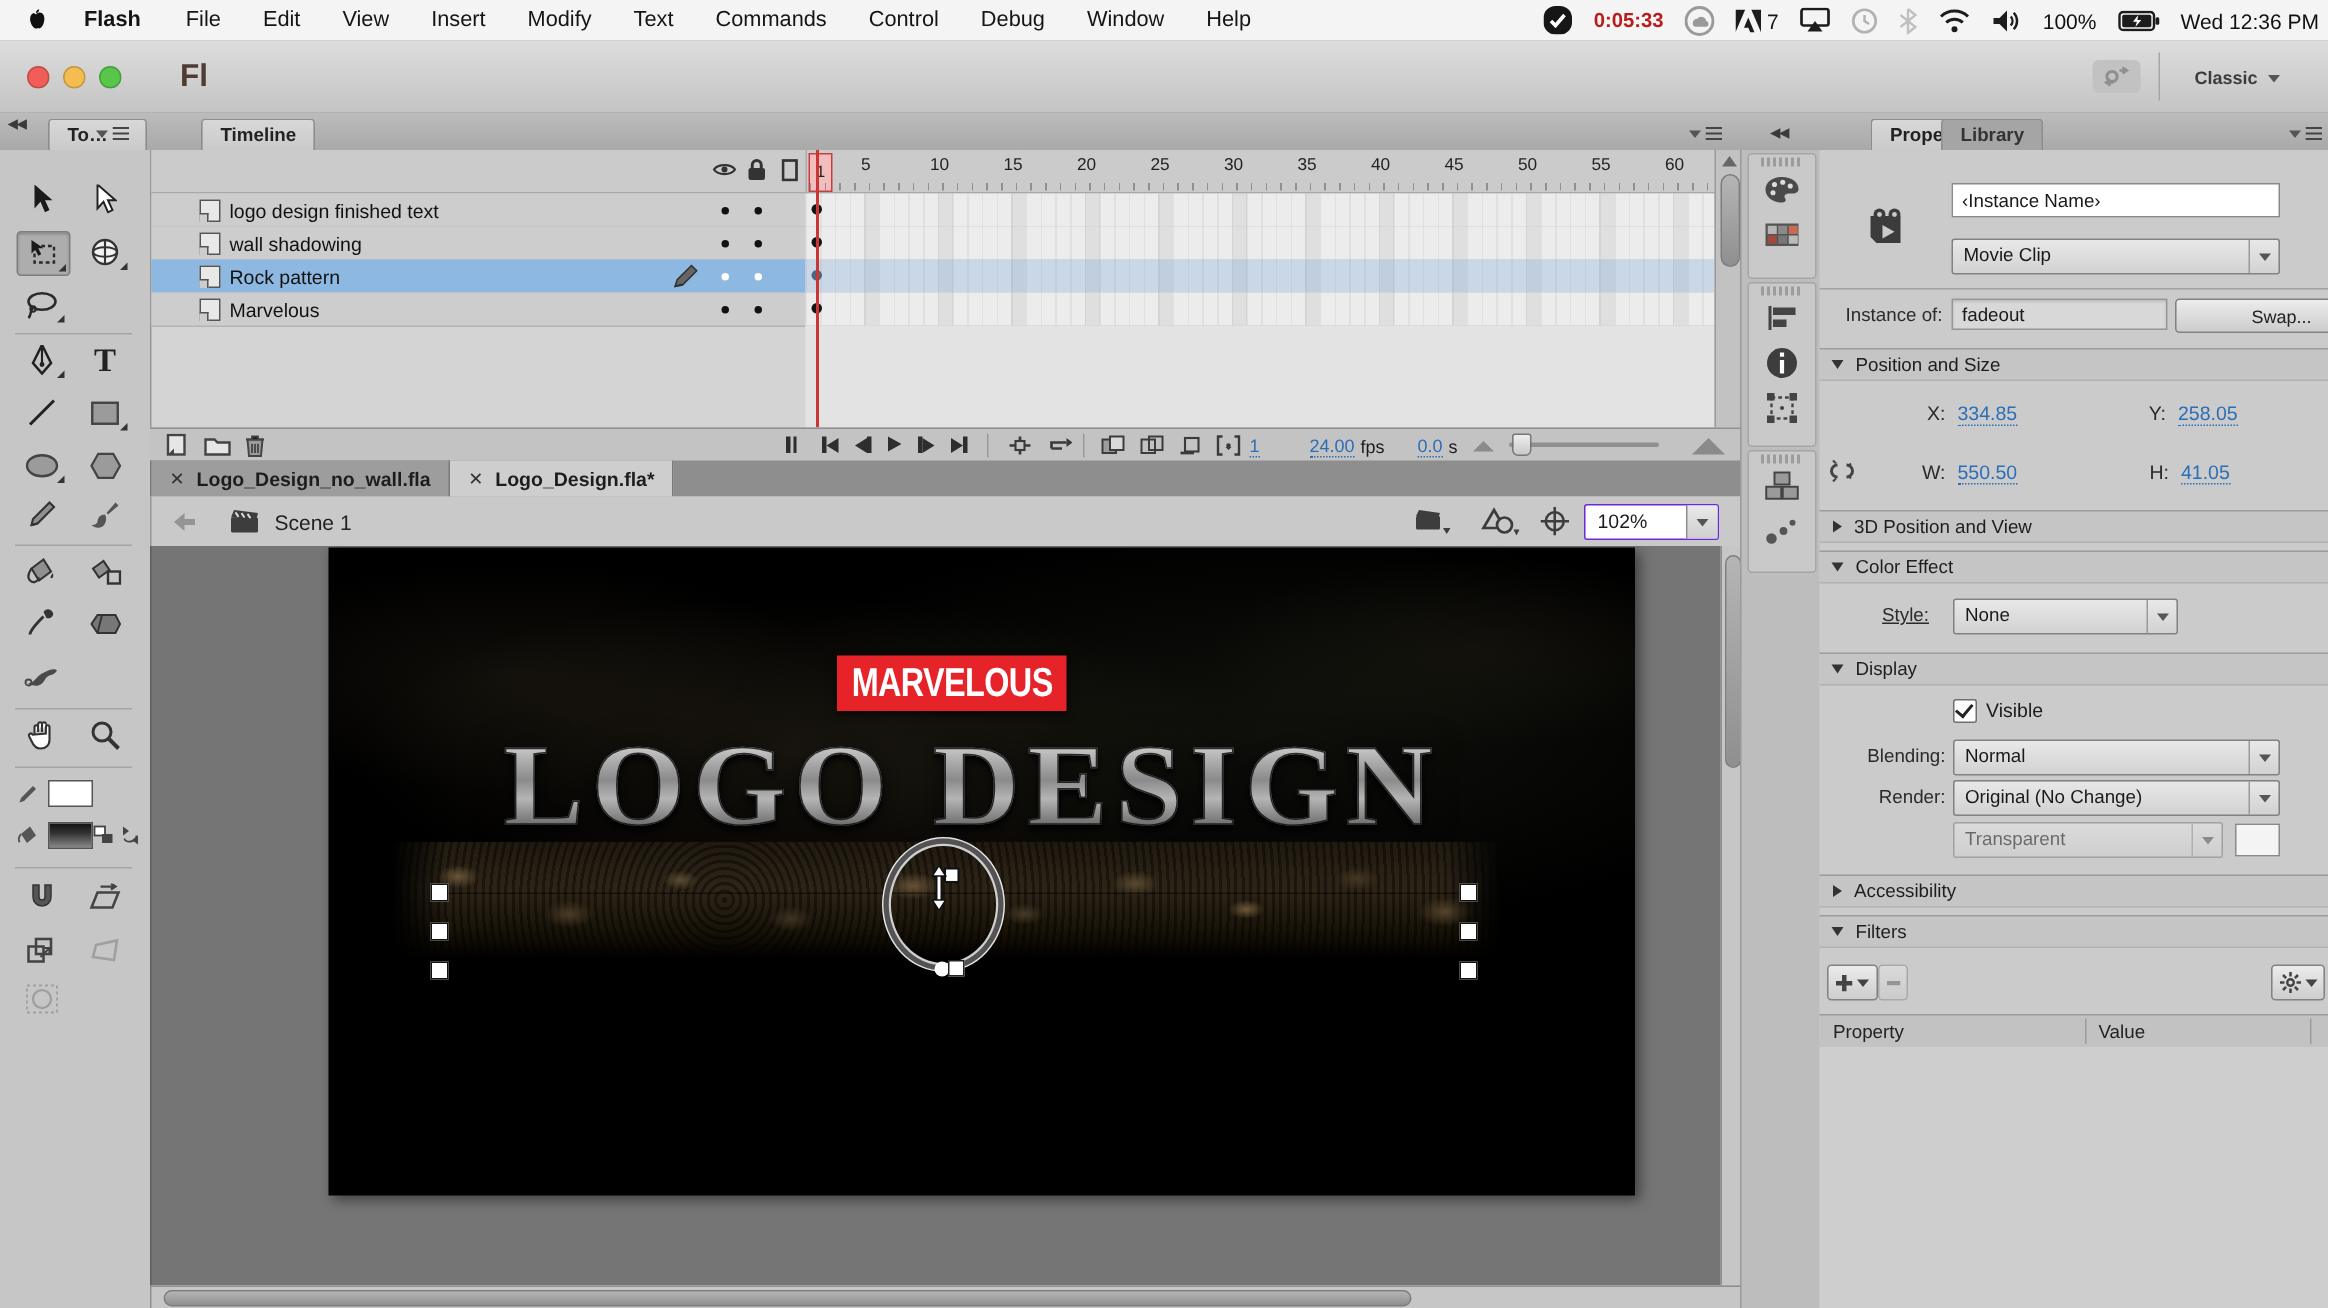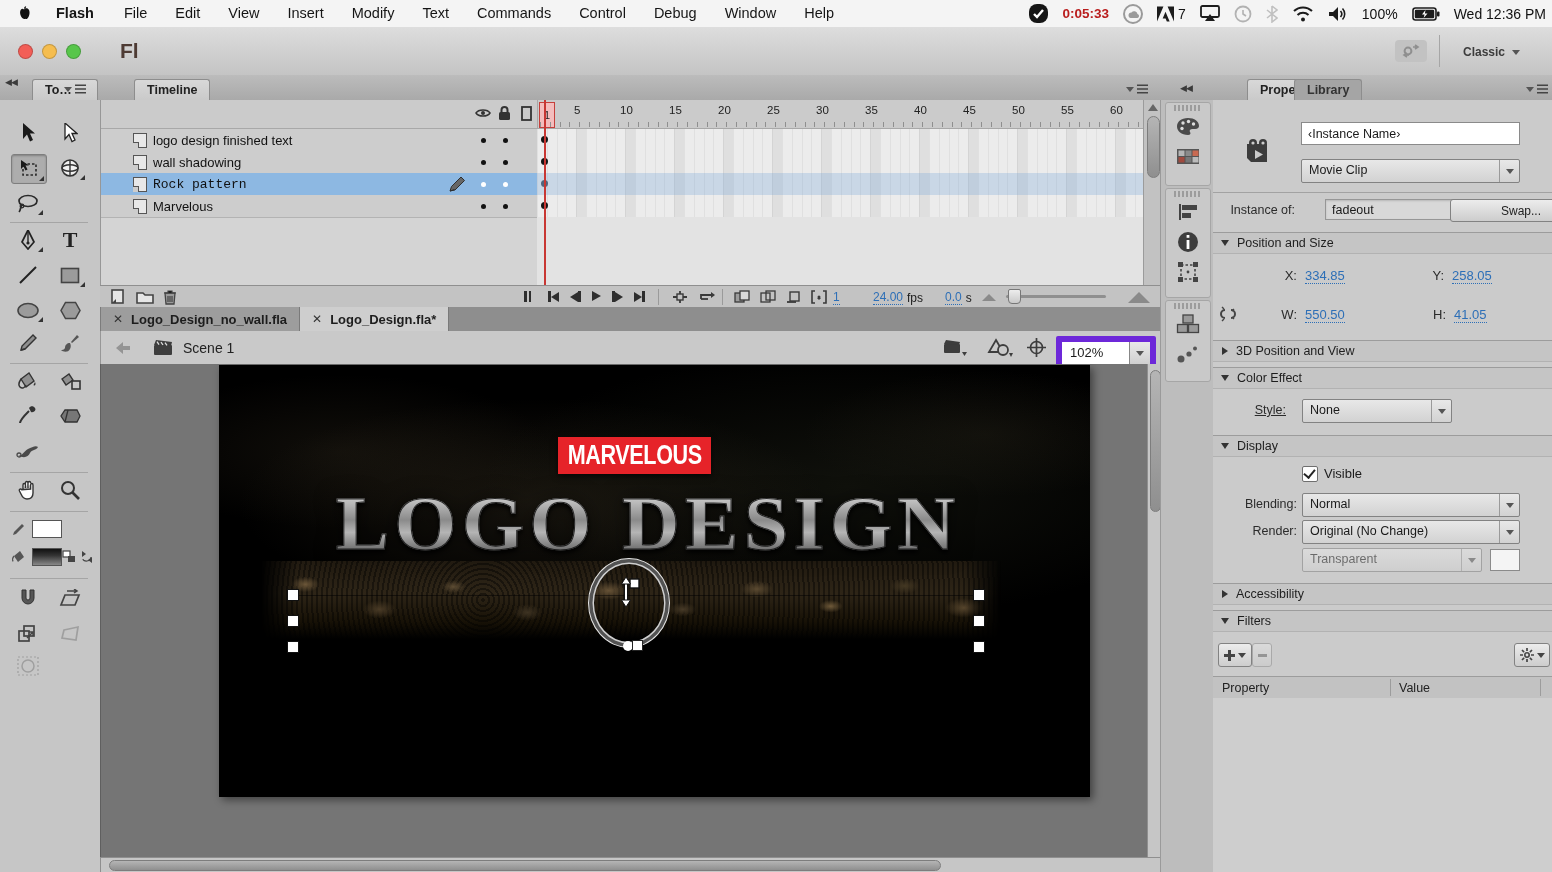--- a/index.html
+++ b/index.html
@@ -83,21 +83,21 @@
   .sep{width:1px;height:16px;background:#9a9a9a;}
 
   
   #doctabs{left:100px;top:307px;width:1060px;height:24px;background:#8e8e8e;border-left:1px solid #7c7c7c;}
   .dtab{height:24px;padding:0 12px;font-size:13px;font-weight:bold;color:#1d1d1d;gap:8px;}
   .dtab.off{background:#9d9d9d;border-right:1px solid #7a7a7a;}
   .dtab.on{background:#cecece;border-right:1px solid #7a7a7a;}
   .x{font-size:12px;color:#333;font-weight:normal;}
   #editbar{left:100px;top:331px;width:1060px;height:33px;background:#c9c9c9;border-bottom:1px solid #8f8f8f;border-left:1px solid #979797;}
   .scene{font-size:14px;color:#222;}
-  .zoomdd{position:absolute;width:88px;height:22px;background:#fff;border:6px solid #6d28d9;border-radius:2px;font-size:13px;}
+  .zoomdd{position:absolute;width:88px;height:22px;background:#fff;border:1px solid #6d28d9;border-radius:2px;font-size:13px;}
   .zoomdd .val{padding-left:8px;line-height:22px;}
   .zoomdd .arr{position:absolute;right:0;top:0;width:20px;height:22px;background:linear-gradient(#e9e9e9,#cfcfcf);
      border-left:1px solid #878787;display:flex;align-items:center;justify-content:center;}
 
   
   #canvas{left:100px;top:364px;width:1060px;height:493px;background:#757575;overflow:hidden;border-left:1px solid #5f5f5f;}
   #stage{left:118px;top:1px;width:871px;height:432px;background:#000;box-shadow:3px 3px 8px rgba(0,0,0,.45);overflow:hidden;}
   #tex-upper{inset:0;background:
     radial-gradient(420px 150px at 36% 32%,rgba(74,64,44,.33),transparent 70%),
     radial-gradient(520px 190px at 72% 28%,rgba(62,66,46,.26),transparent 70%),
@@ -537,21 +537,21 @@
     </div>
     <div class="lrow flex" style="top:51px;">
       <span class="pageic"></span>
       <span class="nm" style="margin-left:52px;">wall shadowing</span>
       <span class="dot" style="left:380px;"></span>
       <span class="dot" style="left:402px;"></span>
       <span class="lsw" style="background-color: rgb(158, 158, 158);"></span>
     </div>
     <div class="lrow flex" style="top: 73px; background-color: rgb(141, 184, 226);">
       <span class="pageic"></span>
-      <span class="nm" style="margin-left:52px;font-family:Liberation Mono, monospace;">Rock pattern</span>
+      <span class="nm" style="margin-left:52px;">Rock pattern</span>
       <span class="abs" style="left:348px;top:3px;">
         <svg width="17" height="16" viewBox="0 0 17 16">
             <path d="M1 15l1.5-4.5L12 1l3.5 3.5L6 14z" fill="#666" stroke="#2f2f2f" stroke-width="1"></path>
             <path d="M1 15l4.5-1.5" stroke="#2f2f2f" stroke-width="1"></path>
           </svg>
       </span>
       <span class="dot w" style="left:380px;"></span>
       <span class="dot w" style="left:402px;"></span>
       <span class="lsw" style="background-color: rgb(90, 135, 214);"></span>
     </div>
@@ -853,21 +853,21 @@
     </span>
     <input class="field" style="left: 88px; top: 22px; width: 205px; height: 21px;" readonly="" value="‹Instance Name›">
     <span class="dd" style="left:88px;top:59px;width:217px;height:22px;">
       <span class="v">Movie Clip</span>
       <span class="a">
           <span class="dd-caret" style="margin:0;"></span>
         </span>
     </span>
     <span class="abs" style="left:0;top:92px;width:339px;height:1px;background:#a2a2a2;"></span>
     <span class="lbl" style="left:2px;top:103px;width:80px;">Instance of:</span>
-    <span class="sunk" style="left:88px;top:99px;width:130px;height:19px;margin-left:24px;">fadeout</span>
+    <span class="sunk" style="left:88px;top:99px;width:130px;height:19px;">fadeout</span>
     <span class="btn" style="left:237px;top:99px;width:68px;height:21px;padding-left:36px;">Swap...</span>
 
     <div class="phdr" style="top:132px;">
       <span class="tri-d" style="margin-left:8px;"></span>
       <span class="t">Position and Size</span>
     </div>
     <span class="lbl pv" style="left:52px;top:168px;width:32px;">X:</span>
     <span class="bv abs pv" style="left:92px;top:168px;">334.85</span>
     <span class="lbl pv" style="left:199px;top:168px;width:32px;">Y:</span>
     <span class="bv abs pv" style="left:239px;top:168px;">258.05</span>

